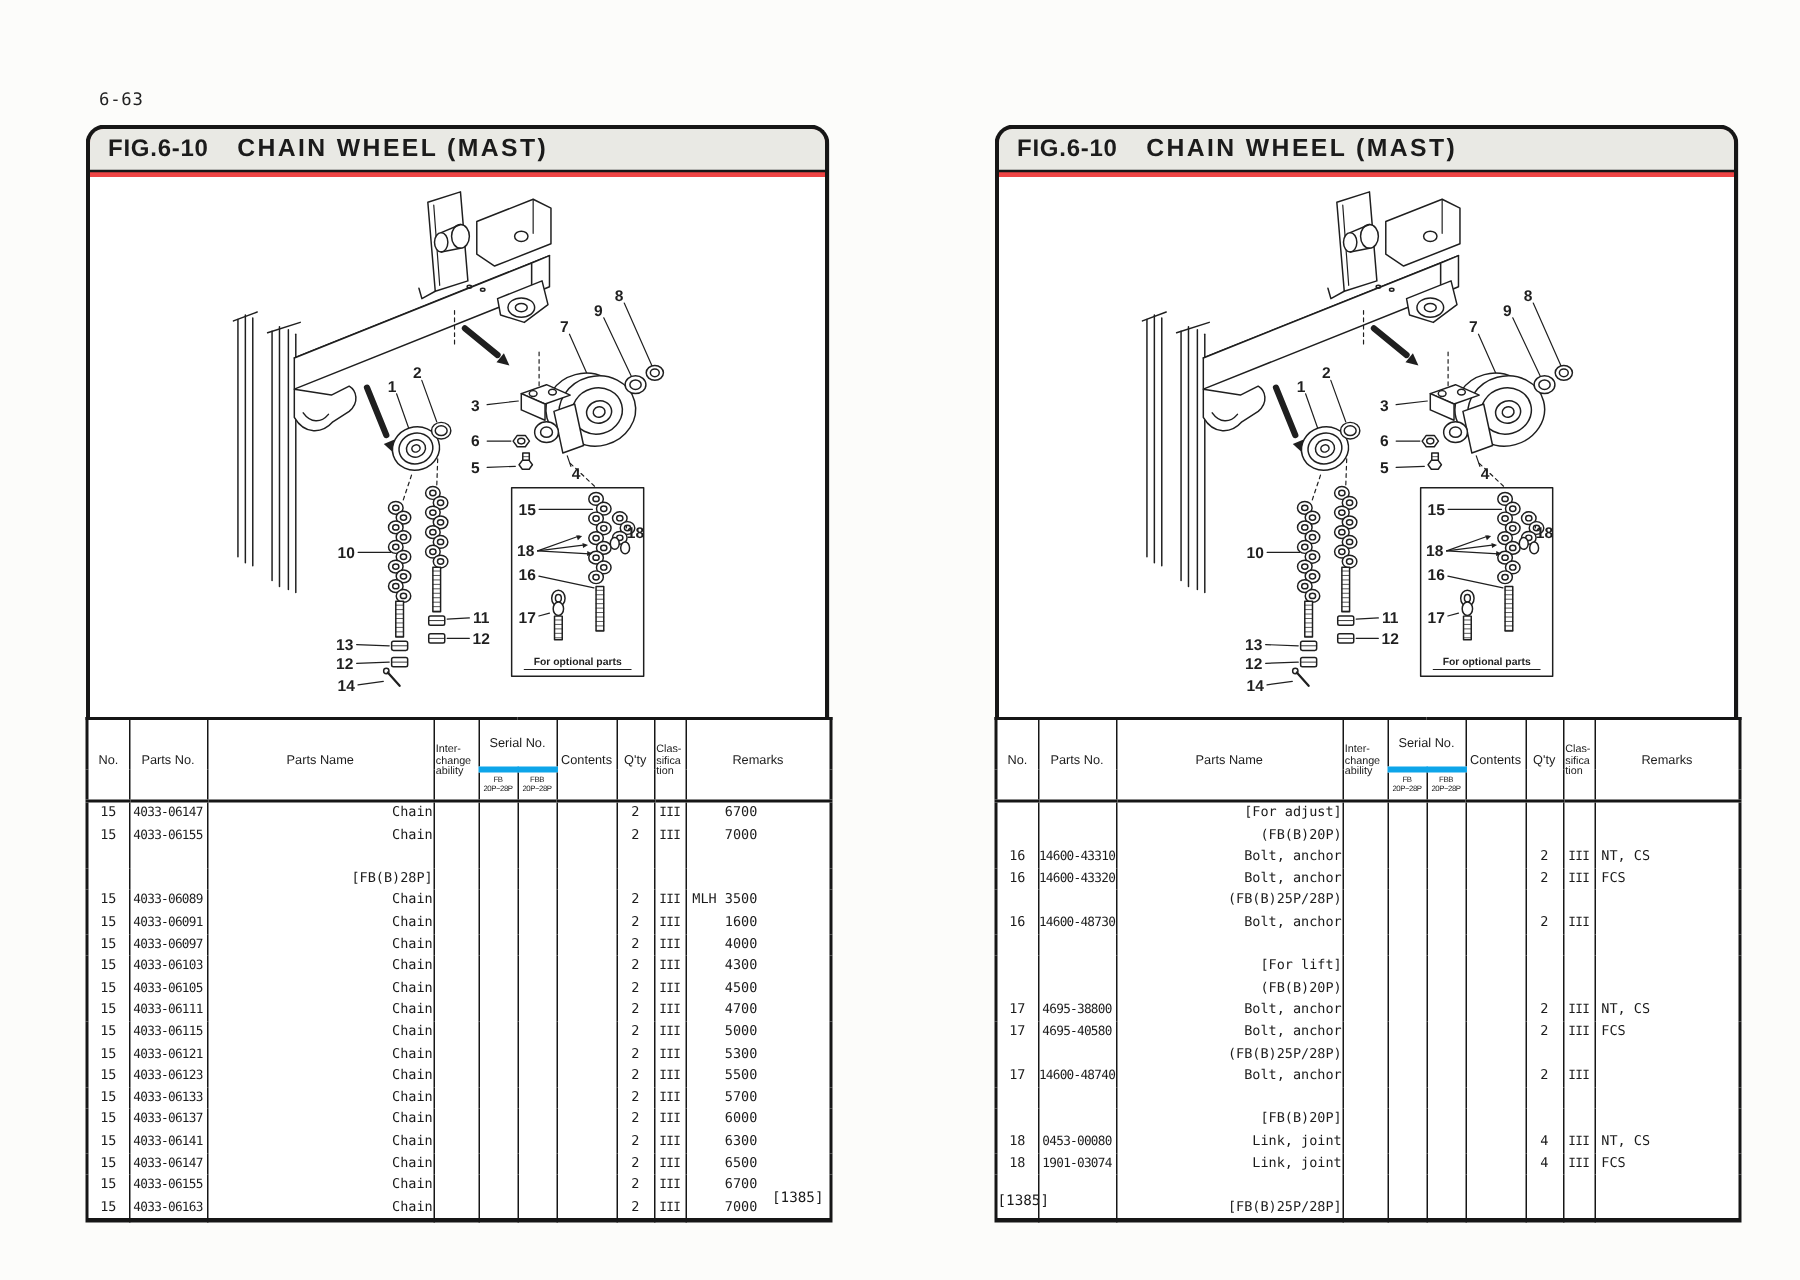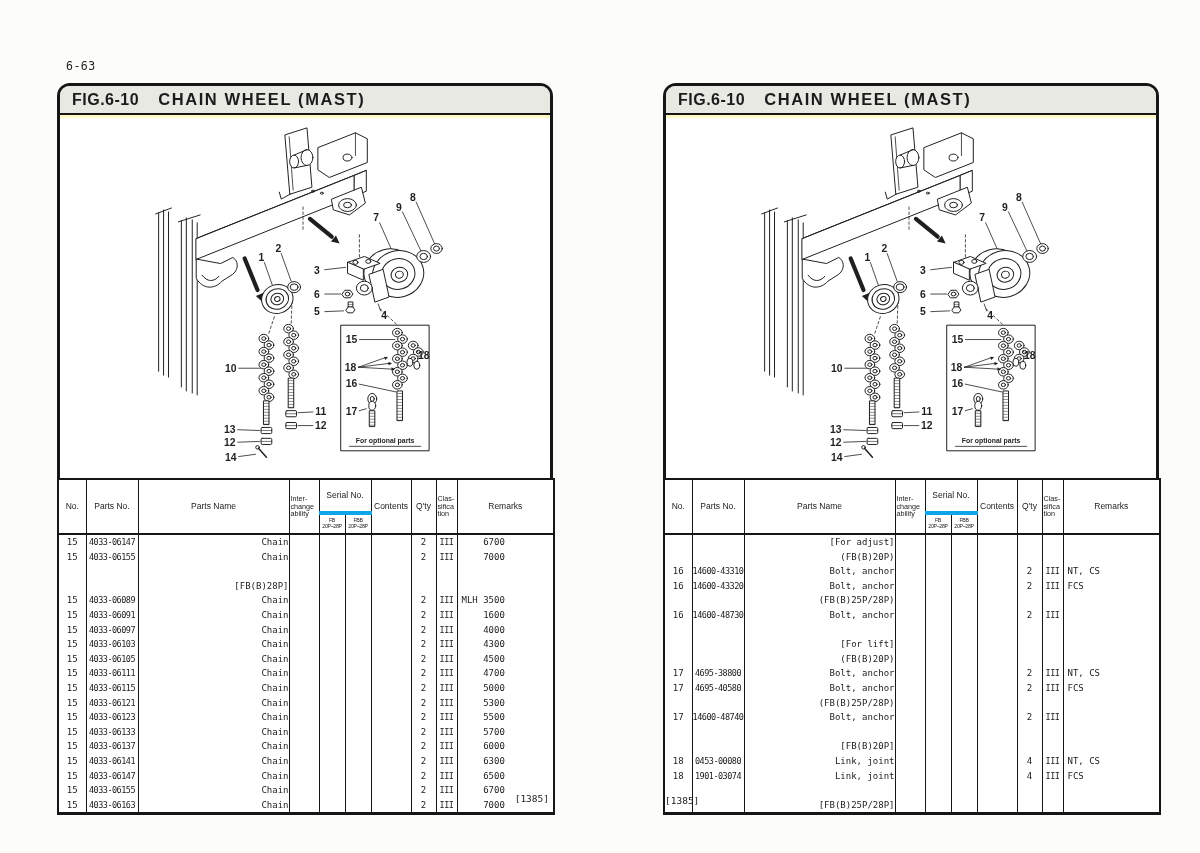--- a/index.html
+++ b/index.html
@@ -6,21 +6,21 @@
   #sheet{position:relative;width:1200px;height:853px;background:#fcfcfa;overflow:hidden;
          font-family:"Liberation Sans",sans-serif;color:#1b1b1b;padding-left:36px;}
   .page{position:absolute;top:0;width:496px;height:853px;}
   #page-left{left:57px;}
   #page-right{left:663px;}
   .page-number{position:absolute;font-family:"DejaVu Sans Mono",monospace;font-size:11.5px;
                letter-spacing:.5px;color:#222;}
   #page-left .page-number{left:9px;top:59px;}
   #page-right .page-number{right:12px;top:55px;margin-top:38px;}
   .figure-box{position:absolute;top:83px;left:0;width:496px;height:395px;box-sizing:border-box;
-              border:3px solid #161616;border-bottom:none;border-radius:13px 13px 0 0;background:#fef9c3;}
+              border:3px solid #161616;border-bottom:none;border-radius:13px 13px 0 0;background:#ef4444;}
   .fig-header{height:27px;background:#e9e9e4;border-bottom:2px solid #161616;
               border-radius:9px 9px 0 0;display:flex;align-items:center;}
   .fig-label{font-weight:bold;font-size:16px;margin-left:12px;letter-spacing:.5px;white-space:nowrap;}
   .fig-title{font-weight:bold;font-size:16.5px;margin-left:19px;letter-spacing:1.6px;white-space:nowrap;}
   .diagram{position:absolute;top:32px;left:0;right:0;bottom:0;background:#fff;}
   .diagram svg{width:100%;height:100%;display:block;}
   table.parts-table{position:absolute;top:478px;left:0;width:496px;table-layout:fixed;
         border-collapse:collapse;background:#fff;font-family:"DejaVu Sans Mono",monospace;font-size:9px;
         border:2px solid #161616;border-bottom:3px solid #161616;}
   .parts-table th{border:1px solid #161616;border-bottom:2px solid #161616;font-weight:normal;

